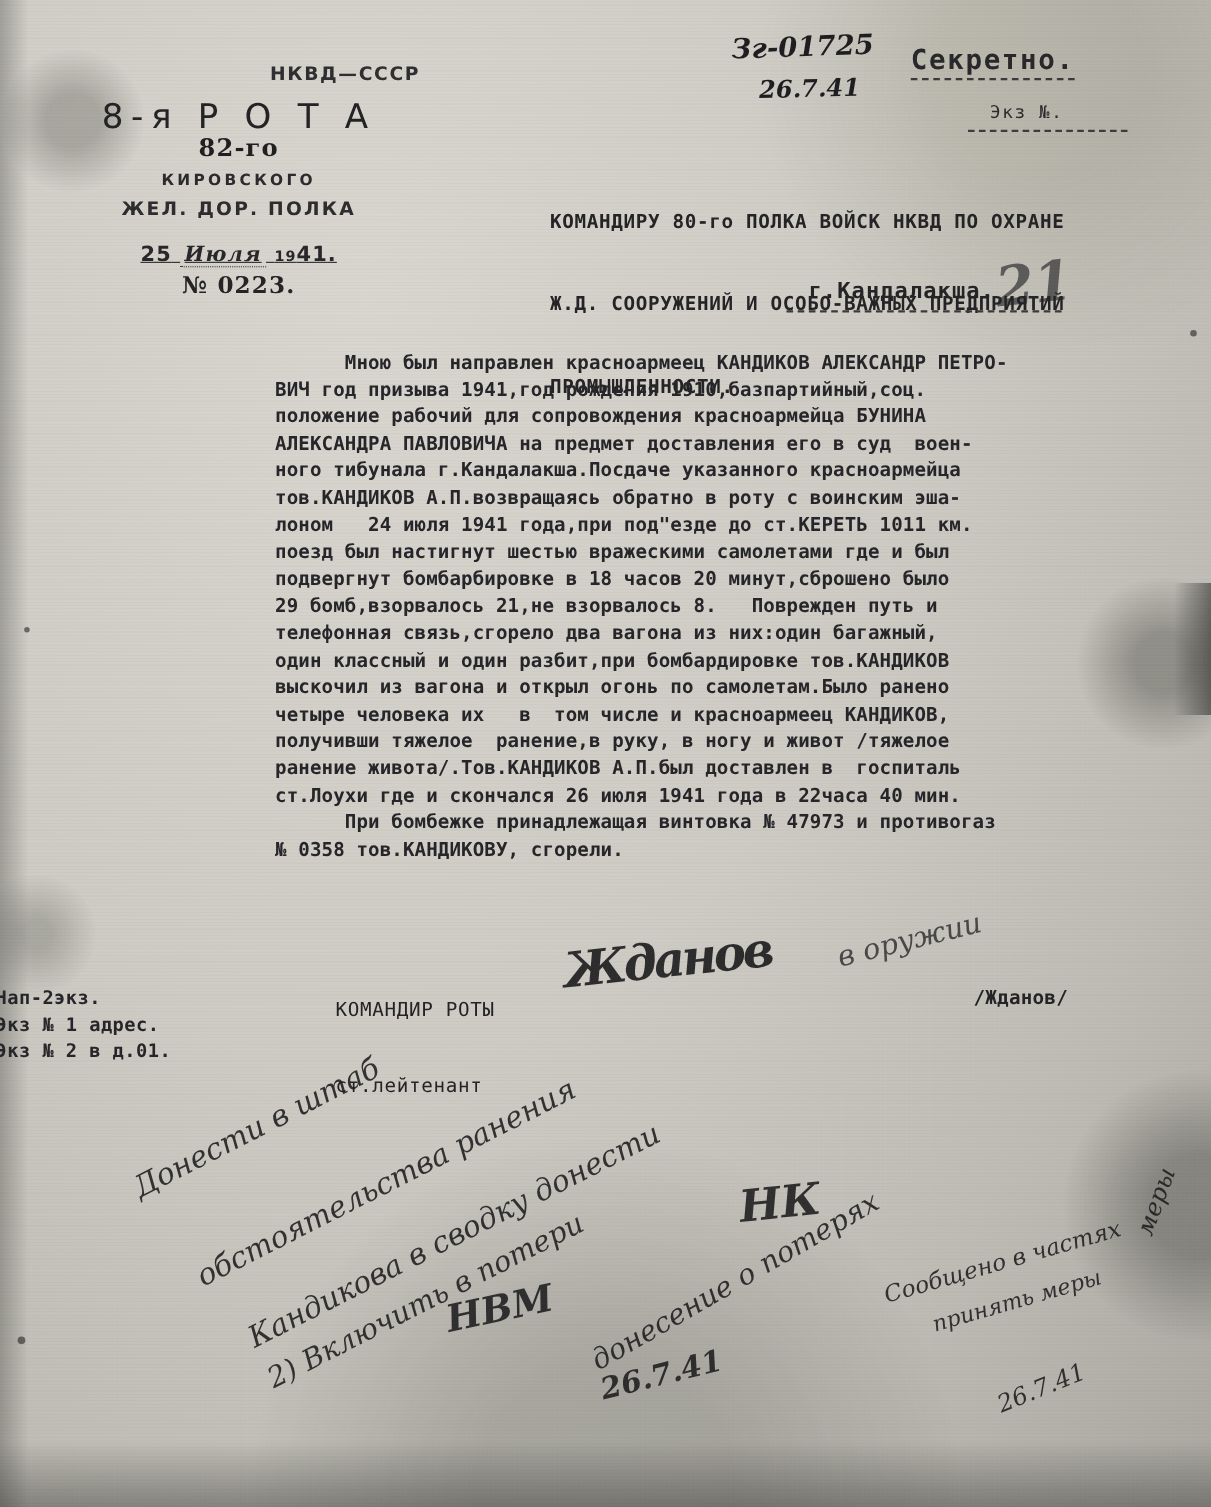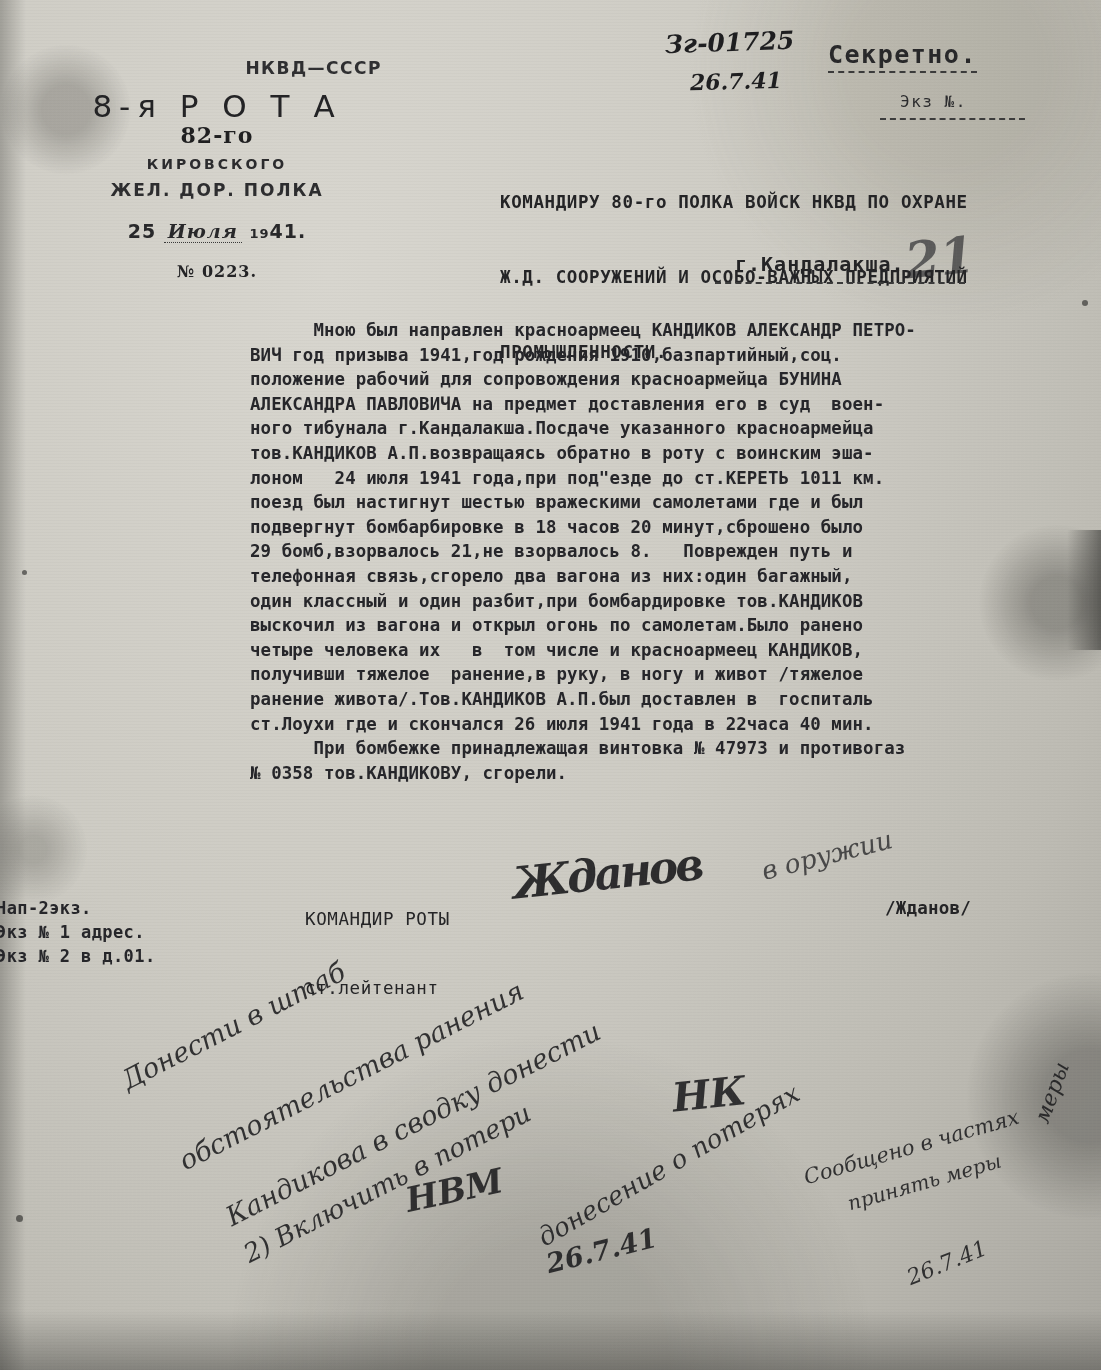--- a/index.html
+++ b/index.html
@@ -67,29 +67,29 @@
   #hdr-left .kirov {
     font-size: 14px; letter-spacing: 3px; font-weight: 700;
     font-family: "DejaVu Sans", sans-serif; margin-top: 8px; color: #2b2b2d;
   }
   #hdr-left .zhd {
     font-size: 17px; letter-spacing: 2px; font-weight: 700;
     font-family: "DejaVu Sans", sans-serif; margin-top: 8px; color: #2d2d2f;
   }
   #hdr-left .dateline {
     margin-top: 20px; font-size: 19px; font-family: "DejaVu Sans", sans-serif;
-    font-weight: 700; letter-spacing: 1px; color: #28282a;
+    font-weight: 700; letter-spacing: 1px; color: #28282a; text-decoration: underline;
   }
   #hdr-left .dateline .mon {
     font-family: "DejaVu Serif", serif; font-style: italic; font-weight: 700;
     border-bottom: 1px dotted #3a3a3a; padding: 0 4px;
   }
   #hdr-left .dateline .yy { font-size: 13px; }
   #hdr-left .docnum {
-    margin-top: 20px; font-size: 16px; font-weight: 700;
+    margin-top: 4px; font-size: 21px; font-weight: 700;
     font-family: "DejaVu Serif", serif; letter-spacing: 1px; color: #242426;
   }
 
   
   #reg-no {
     left: 665px; top: 28px;
     font-family: "DejaVu Serif", serif; font-style: italic; font-weight: 700;
     font-size: 25px; color: #1e1e20; transform: rotate(-2deg);
   }
   #reg-date {

